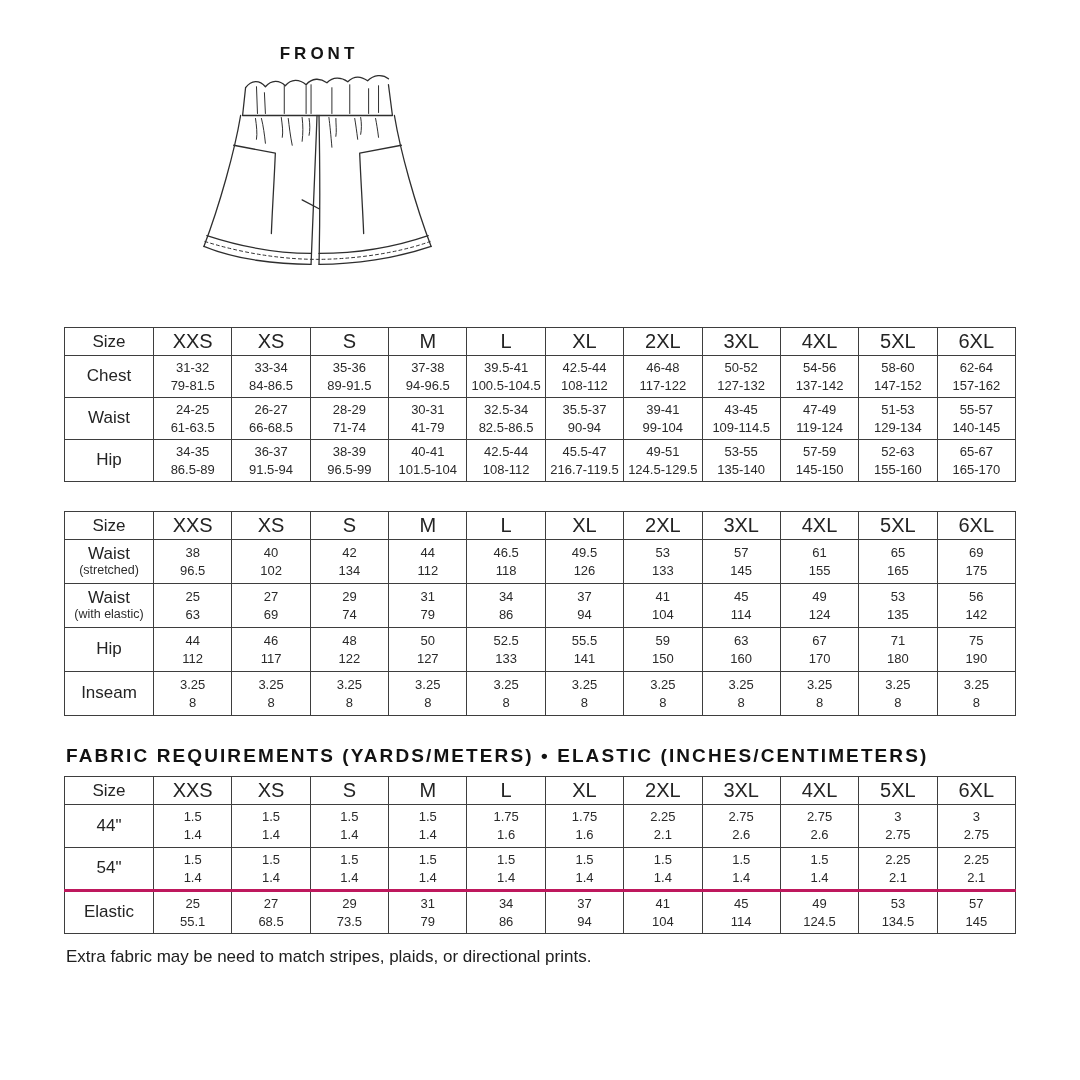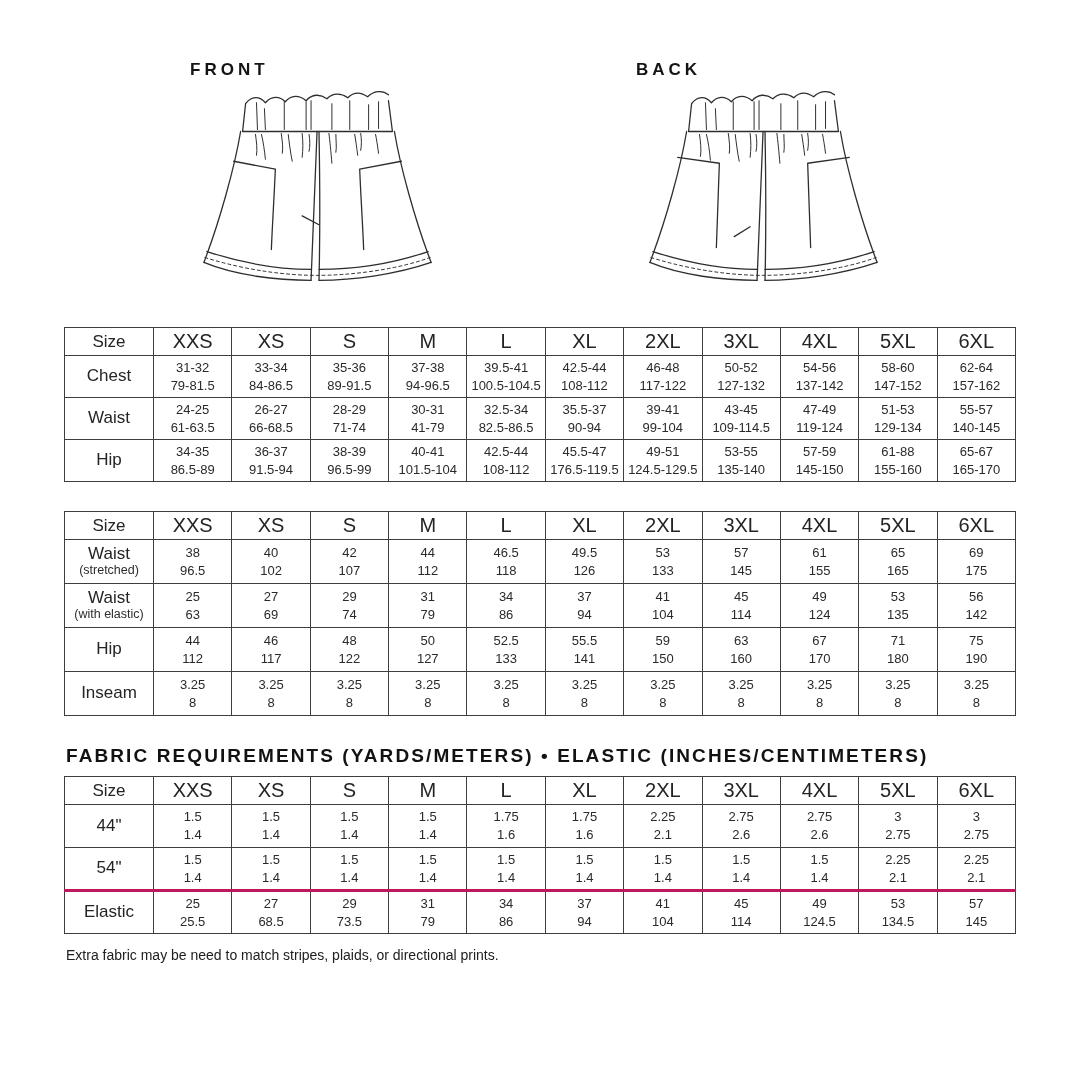--- a/index.html
+++ b/index.html
@@ -1,21 +1,21 @@
 <!DOCTYPE html>
 <html><head>
 <meta charset="utf-8">
 <style>
   html,body{margin:0;padding:0;background:#ffffff;}
   body{width:1080px;height:1080px;font-family:"Liberation Sans",sans-serif;color:#1e1e1e;}
   .sheet{box-sizing:border-box;width:1080px;height:1080px;padding:0 64px;overflow:hidden;background:#fff;}
 
   
   .diagrams{position:relative;height:294px;}
-  .drawing{position:absolute;top:60px;width:258px;}
+  .drawing{position:absolute;top:44px;width:258px;text-align:center;}
   .drawing.front{left:126px;}
   .drawing.back{left:572px;}
   .drawing-label{font-weight:bold;font-size:17px;letter-spacing:4px;color:#141414;margin-bottom:8px;}
   svg.shorts{width:258px;height:212px;display:block;margin:0 auto;}
 
   
   .section{margin-top:29px;}
   .section.first{margin-top:33px;}
   .section-title{font-weight:bold;font-size:19px;letter-spacing:2.1px;color:#121212;margin:0 0 9px 2px;white-space:nowrap;}
 
@@ -27,21 +27,21 @@
   .size-head{font-size:17px;color:#242424;}
   .col-head{font-size:20px;color:#242424;}
   .row-head .row-label{font-size:17px;line-height:1.1;color:#242424;}
   .row-head .row-sublabel{font-size:12.5px;line-height:1.1;margin-top:0;color:#2c2c2c;}
   .data-table td .val-in,.data-table td .val-cm{font-size:13px;line-height:1.35;color:#2a2a2a;}
   .t0 tbody tr{height:42px;}
   .t1 tbody tr{height:44px;}
   .t2 tbody tr{height:43px;}
   tr.thick-top > th, tr.thick-top > td{border-top:3px solid #be185d;}
 
-  .footnote{font-size:14px;color:#202020;margin:13px 0 0 2px;}
+  .footnote{font-size:17px;color:#202020;margin:13px 0 0 2px;}
 </style>
 </head>
 <body>
 
 <div class="sheet">
 
   <div class="diagrams">
 
     <div class="drawing front">
       <div class="drawing-label">FRONT</div>
@@ -59,42 +59,20 @@
           <path d="M44,72 L86,80 M86,80 C85,105 83,135 82,161"></path>
           <path d="M213,72 L171,80 M171,80 C172,105 174,135 175,161"></path>
           <path d="M17,163 C60,177 95,181 122,181 M130,181 C163,181 202,176 240,163"></path>
           <path d="M15,169 C60,183 100,187 128,187 C160,187 206,182 242,169" stroke-dasharray="3 3" stroke-width="1"></path>
           <path d="M66,45 C67,52 68,60 67,66 M72,45 C74,53 75,61 76,70 M92,44 C93,52 94,58 93,64 M99,45 C100,53 101,62 103,72 M113,44 C114,52 114,60 113,68 M120,45 C121,51 121,57 120,62 M140,44 C141,52 142,62 143,74 M147,45 C147,51 148,58 147,63 M166,45 C167,51 168,58 169,66 M172,44 C173,50 173,56 172,61 M187,45 C188,50 189,56 190,64" stroke-width="1"></path>
           <path d="M113,127 L130,136"></path>
         </g>
       </svg>
     </div>
 
-    <div class="drawing back">
-      <div class="drawing-label">BACK</div>
-      <svg class="shorts" viewBox="0 0 260 210" aria-hidden="true">
-        <g fill="none" stroke="#2e2e2e" stroke-width="1.3" stroke-linecap="round" stroke-linejoin="round">
-          <path d="M56,14 c6,-8 14,-8 20,-1 c6,-7 14,-7 20,-1 c6,-7 14,-7 21,-1 c6,-7 14,-7 21,-2 c6,-6 14,-6 21,-1 c6,-6 13,-6 20,-1 c6,-6 15,-7 21,-2"></path>
-          <path d="M56,14 L53,42 M200,11 L204,42 M53,42 L204,42"></path>
-          <path d="M70,13 L71,40 M80,19 L81,40 M98,12 L98,40 M119,12 L119,40 M124,11 L124,40 M146,14 L146,40 M163,11 L163,40 M181,15 L181,40 M191,12 L191,39" stroke-width="1"></path>
-          <path d="M51,42 C45,78 30,132 14,174"></path>
-          <path d="M206,42 C212,78 227,132 243,174"></path>
-          <path d="M14,174 C45,187 88,192 122,192"></path>
-          <path d="M130,192 C165,192 208,186 243,174"></path>
-          <path d="M128,42 C126,95 124,150 122,192"></path>
-          <path d="M130,42 C131,95 131,150 130,192"></path>
-          <path d="M42,68 L84,74 M84,74 C83,102 82,132 81,159"></path>
-          <path d="M215,68 L173,74 M173,74 C174,102 175,132 176,159"></path>
-          <path d="M17,163 C60,177 95,181 122,181 M130,181 C163,181 202,176 240,163"></path>
-          <path d="M15,169 C60,183 100,187 128,187 C160,187 206,182 242,169" stroke-dasharray="3 3" stroke-width="1"></path>
-          <path d="M64,45 C65,52 66,60 65,67 M71,45 C73,53 74,61 75,71 M93,44 C94,52 95,58 94,64 M100,45 C101,53 102,62 104,72 M115,44 C116,52 116,60 115,68 M121,45 C122,51 122,57 121,62 M142,44 C143,52 144,62 145,74 M149,45 C149,51 150,58 149,63 M167,45 C168,51 169,58 170,66 M173,44 C174,50 174,56 173,61 M188,45 C189,50 190,56 191,64" stroke-width="1"></path>
-          <path d="M99,148 L115,138"></path>
-        </g>
-      </svg>
-    </div>
   </div>
 
   <div class="section first">
     <div data-table="0" class="t0">
         <table class="data-table">
           <thead>
             <tr>
               <th class="size-head">Size</th>
               <th class="col-head">XXS</th>
               <th class="col-head">XS</th>
@@ -227,36 +205,36 @@
               <td>
                 <div class="val-in">40-41</div>
                 <div class="val-cm">101.5-104</div>
               </td>
               <td>
                 <div class="val-in">42.5-44</div>
                 <div class="val-cm">108-112</div>
               </td>
               <td>
                 <div class="val-in">45.5-47</div>
-                <div class="val-cm">176.5-119.5</div>
+                <div class="val-cm">216.7-119.5</div>
               </td>
               <td>
                 <div class="val-in">49-51</div>
                 <div class="val-cm">124.5-129.5</div>
               </td>
               <td>
                 <div class="val-in">53-55</div>
                 <div class="val-cm">135-140</div>
               </td>
               <td>
                 <div class="val-in">57-59</div>
                 <div class="val-cm">145-150</div>
               </td>
               <td>
-                <div class="val-in">61-88</div>
+                <div class="val-in">52-63</div>
                 <div class="val-cm">155-160</div>
               </td>
               <td>
                 <div class="val-in">65-67</div>
                 <div class="val-cm">165-170</div>
               </td>
             </tr>
           </tbody>
         </table>
       </div>
@@ -290,21 +268,21 @@
               <td>
                 <div class="val-in">38</div>
                 <div class="val-cm">96.5</div>
               </td>
               <td>
                 <div class="val-in">40</div>
                 <div class="val-cm">102</div>
               </td>
               <td>
                 <div class="val-in">42</div>
-                <div class="val-cm">107</div>
+                <div class="val-cm">134</div>
               </td>
               <td>
                 <div class="val-in">44</div>
                 <div class="val-cm">112</div>
               </td>
               <td>
                 <div class="val-in">46.5</div>
                 <div class="val-cm">118</div>
               </td>
               <td>
@@ -603,21 +581,21 @@
                 <div class="val-in">2.25</div>
                 <div class="val-cm">2.1</div>
               </td>
             </tr>
             <tr class="thick-top">
               <th class="row-head">
                 <div class="row-label">Elastic</div>
               </th>
               <td>
                 <div class="val-in">25</div>
-                <div class="val-cm">25.5</div>
+                <div class="val-cm">55.1</div>
               </td>
               <td>
                 <div class="val-in">27</div>
                 <div class="val-cm">68.5</div>
               </td>
               <td>
                 <div class="val-in">29</div>
                 <div class="val-cm">73.5</div>
               </td>
               <td>

